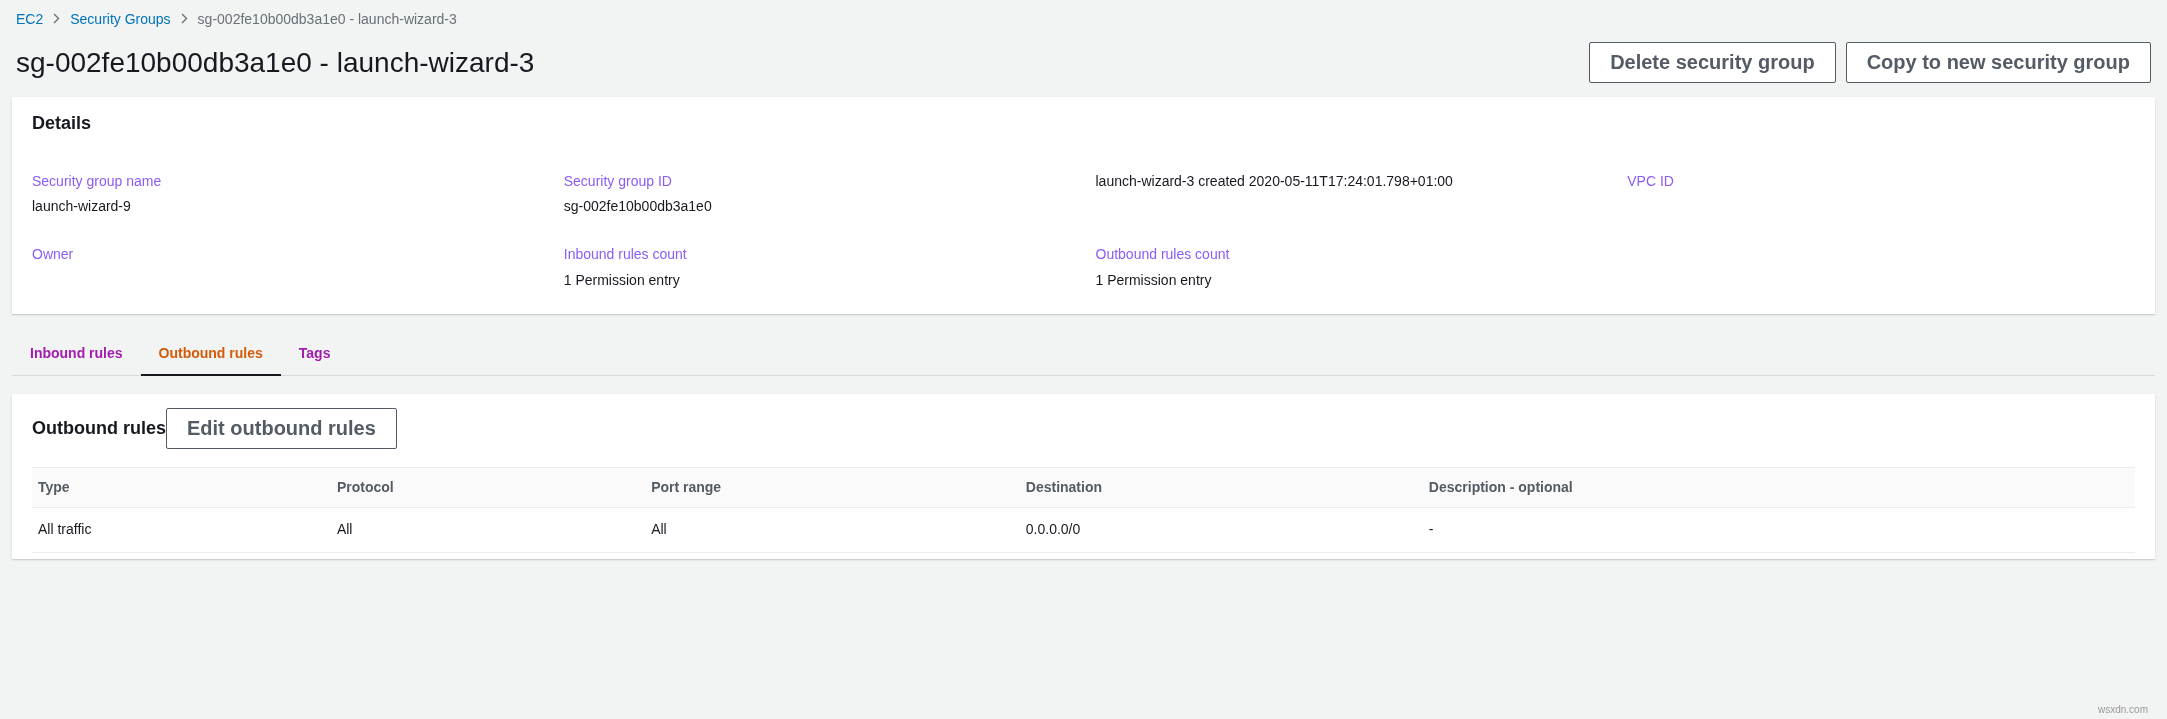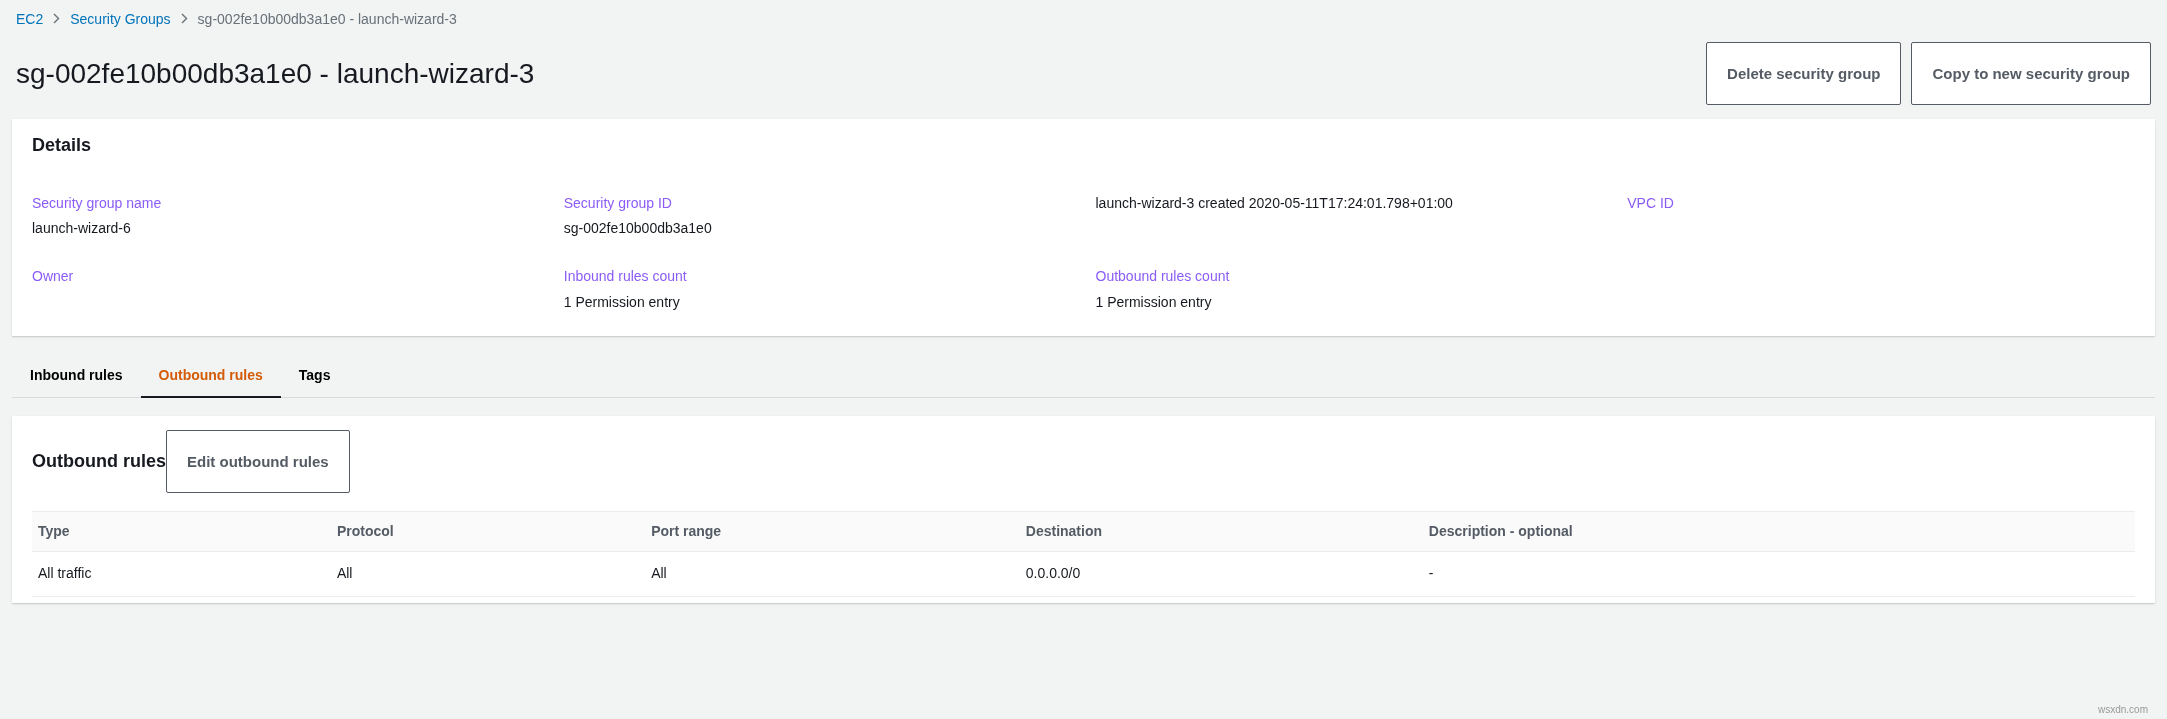--- a/index.html
+++ b/index.html
@@ -34,22 +34,22 @@
     .page-title {
       font-size: 28px;
       font-weight: 400;
       color: #16191f;
     }
     .header-actions { display: flex; gap: 10px; }
     .btn {
       background: #fff;
       border: 1px solid #545b64;
       border-radius: 2px;
-      padding: 22px 20px;
-      font-size: 15px;
+      padding: 8px 20px;
+      font-size: 20px;
       font-weight: 700;
       color: #545b64;
       cursor: pointer;
       font-family: inherit;
     }
 
     
     .panel {
       background: #fff;
       margin: 0 12px 18px 12px;
@@ -95,21 +95,21 @@
     
     .tabs {
       display: flex;
       margin: 0 12px;
       border-bottom: 1px solid #d5dbdb;
     }
     .tab {
       padding: 12px 18px 10px 18px;
       font-size: 14px;
       font-weight: 700;
-      color: #000000;
+      color: #a21caf;
       cursor: pointer;
       border-bottom: 2px solid transparent;
       margin-bottom: -1px;
     }
     .tab.active {
       color: #d45b07;
       border-bottom: 2px solid #16191f;
     }
 
     .spacer { height: 18px; }
@@ -173,21 +173,21 @@
 </div>
 
 <section class="panel">
   <div class="panel-header">
     <h2 class="panel-title">Details</h2>
   </div>
   <div class="panel-body">
     <div class="details-grid">
       <div>
         <div class="field-label">Security group name</div>
-        <div class="field-value">launch-wizard-6</div>
+        <div class="field-value">launch-wizard-9</div>
       </div>
       <div>
         <div class="field-label">Security group ID</div>
         <div class="field-value">sg-002fe10b00db3a1e0</div>
       </div>
       <div>
         <div class="field-value">launch-wizard-3 created 2020-05-11T17:24:01.798+01:00</div>
       </div>
       <div>
         <div class="field-label">VPC ID</div>

